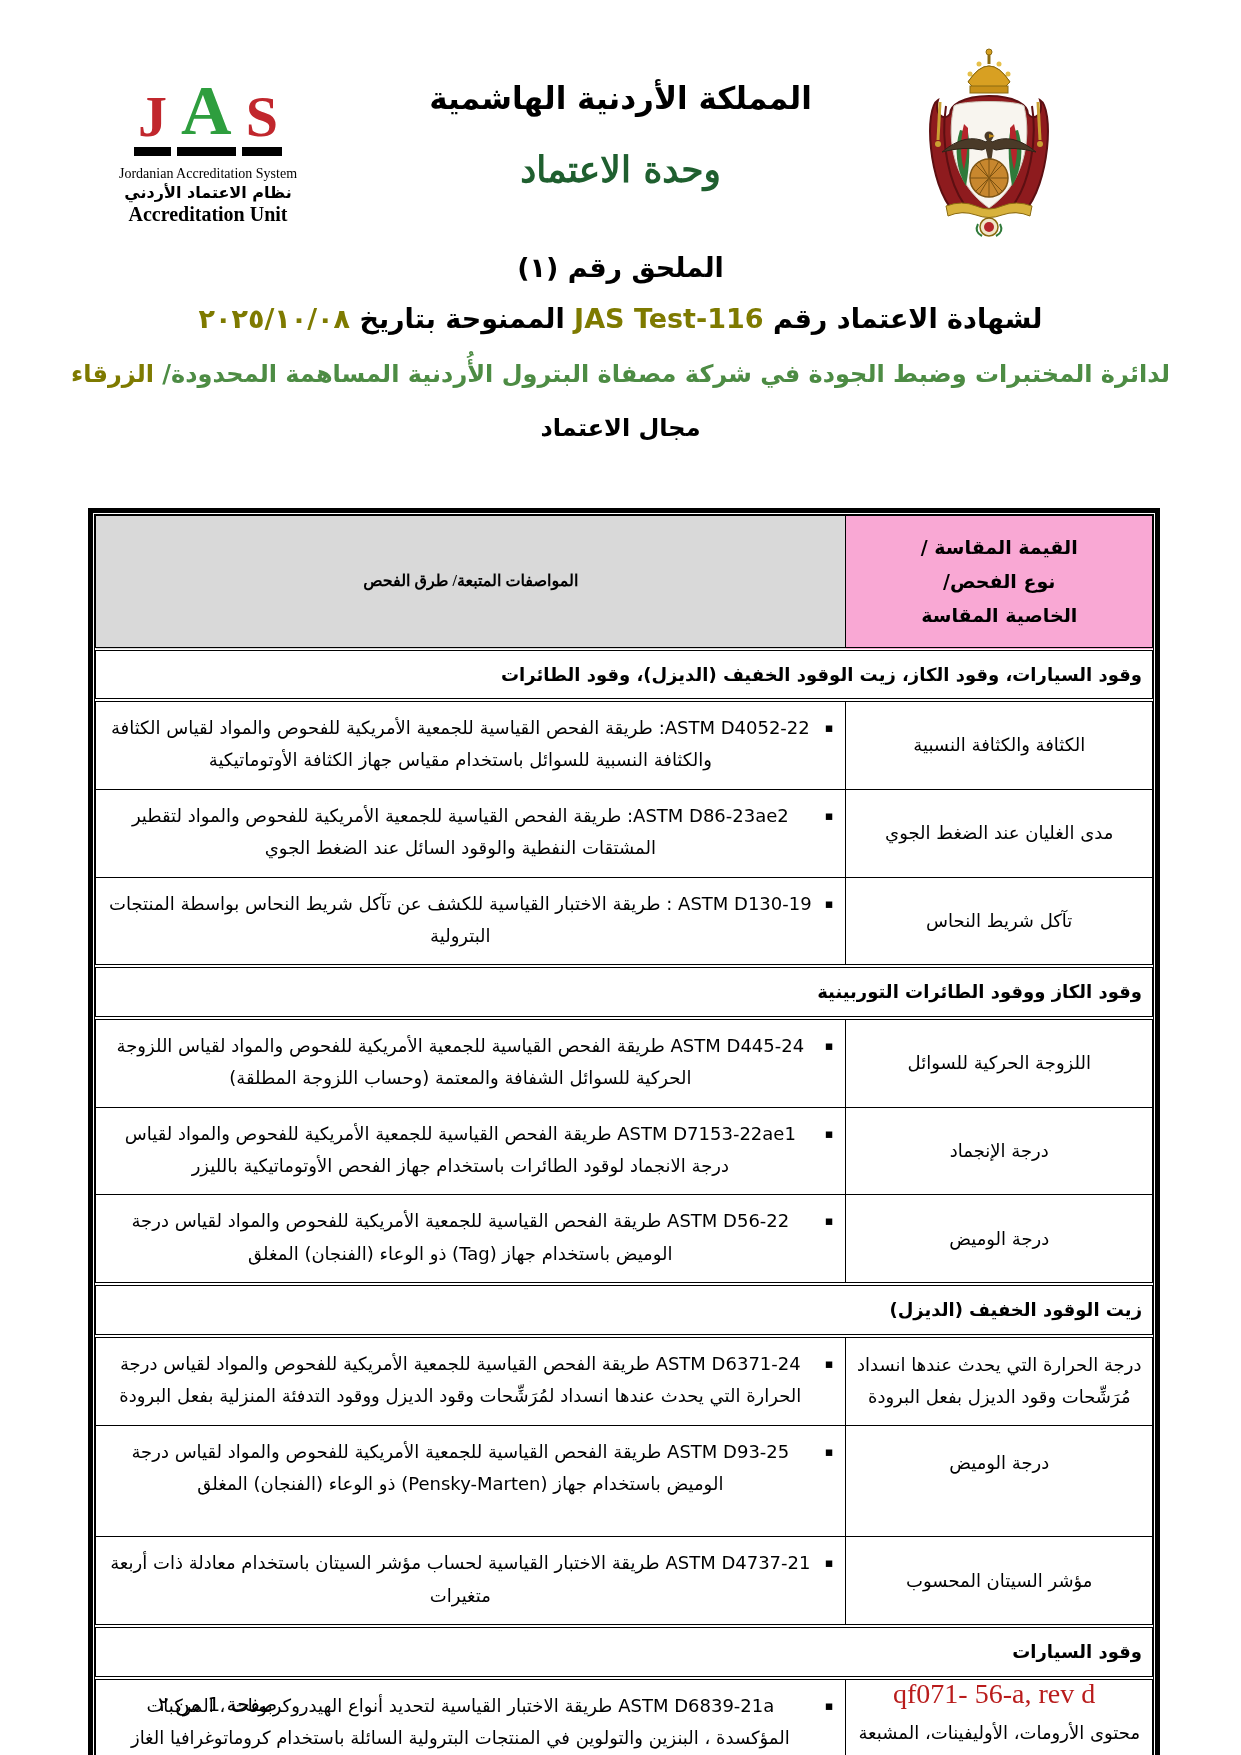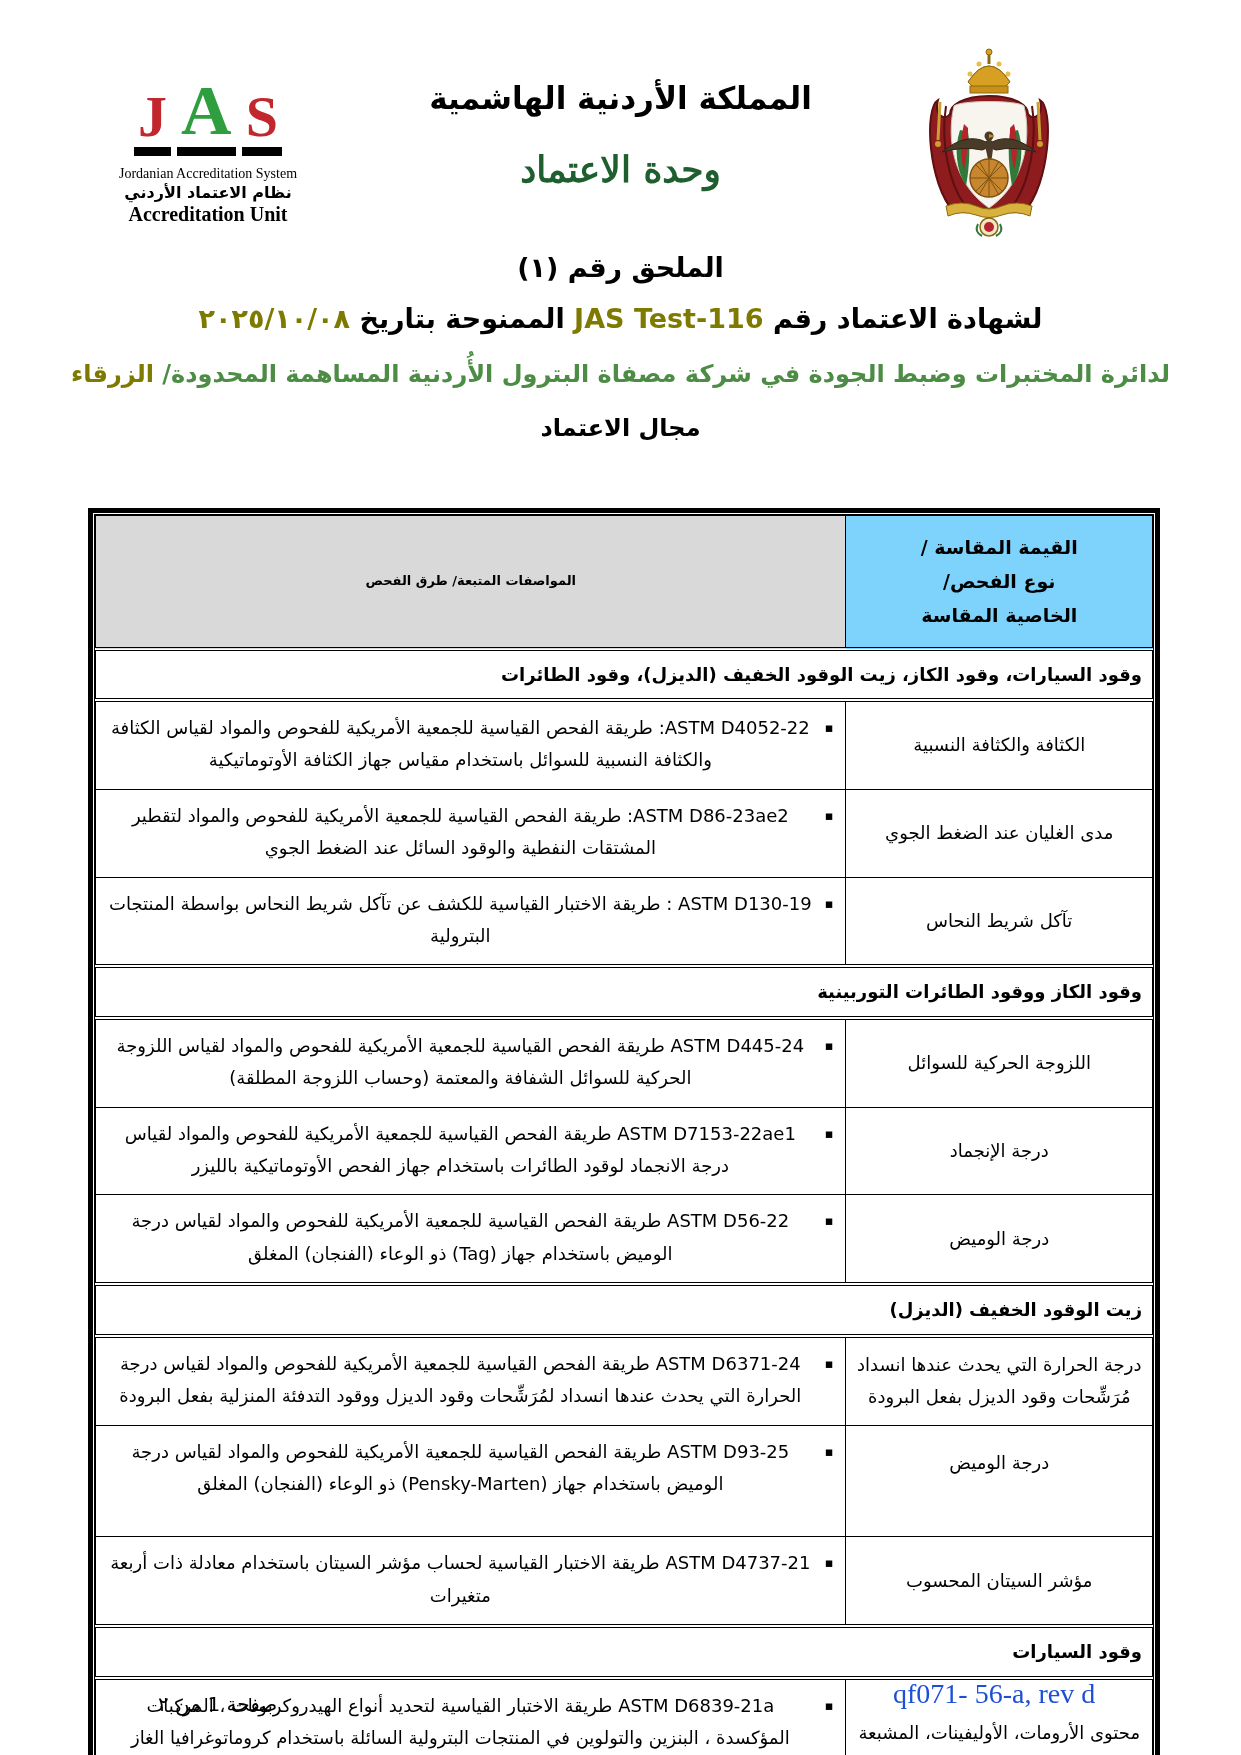--- a/index.html
+++ b/index.html
@@ -45,42 +45,42 @@
   .tbl-frame{
     position:absolute; top:508px; left:88px; width:1062px;
     border:5px solid #000; background:#fff;
   }
   .tbl-frame-inner{border:1px solid #000; margin:1px;}
   table.scope{
     width:100%; border-collapse:collapse; direction:rtl;
     font-size:18px; line-height:1.75;
   }
   table.scope td, table.scope th{border:1px solid #000; vertical-align:middle;}
-  th.prop-h{width:29%; background:#7dd3fc; font-size:19px; font-weight:bold; text-align:center; padding:14px 6px;}
-  th.meth-h{width:71%; background:#d9d9d9; font-size:13px; font-weight:bold; text-align:center; padding:14px 6px;}
+  th.prop-h{width:29%; background:#f9a8d4; font-size:19px; font-weight:bold; text-align:center; padding:14px 6px;}
+  th.meth-h{width:71%; background:#d9d9d9; font-size:16px; font-weight:bold; text-align:center; padding:14px 6px;font-family:Liberation Serif, serif;}
   th.prop-h span{display:block; line-height:1.8;}
   thead th{border-bottom:4px double #000;}
   tr.section-row td{
     font-weight:bold; text-align:right; padding:8px 10px;
     border-top:4px double #000; border-bottom:4px double #000;
   }
   td.prop-cell{text-align:center; padding:1px 8px; line-height:1.8;}
   td.meth-cell{padding:10px 12px 12px 12px;}
   .meth-wrap{display:flex; gap:12px; align-items:flex-start;}
   .bullet{font-size:13px; line-height:31px; flex:0 0 auto;}
   .meth-text{flex:1 1 auto; text-align:center; line-height:1.8;}
   tr.tall td{padding-bottom:36px;}
   
   .footer-page{
     position:absolute; top:1692px; left:158px; direction:rtl;
     font-size:20px;
   }
   .footer-ref{
     position:absolute; top:1678px; left:893px; width:300px;
-    font-family:"Liberation Serif", serif; font-size:28px; color:#1d4ed8;
+    font-family:"Liberation Serif", serif; font-size:28px; color:#b91c1c;
   }
 </style>
 </head>
 <body>
 
 <div class="page">
 
   <div class="jas-logo">
     <div class="jas-letters">
       <span class="jas-letter j">J</span>

